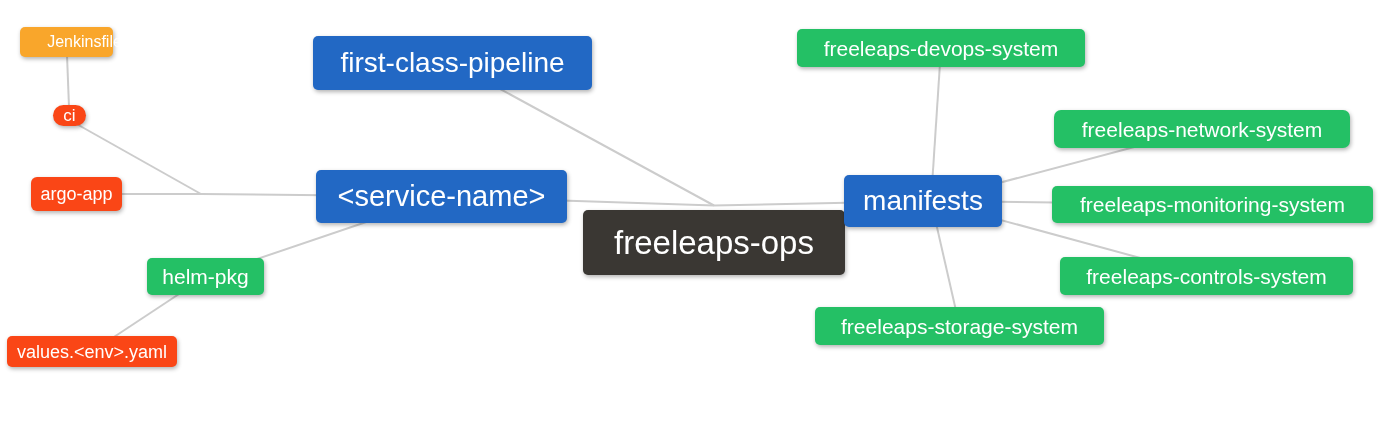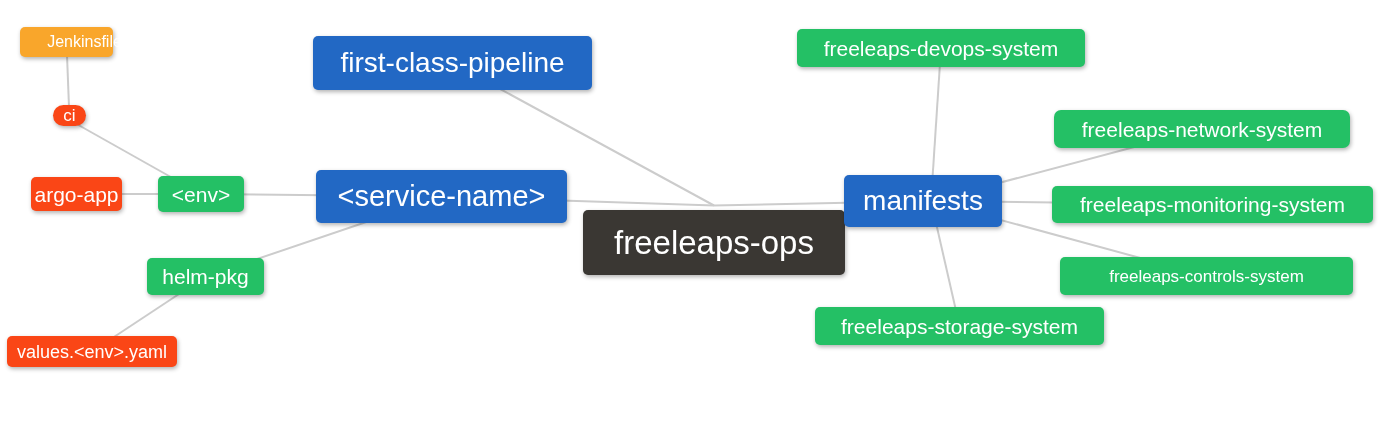--- a/index.html
+++ b/index.html
@@ -55,24 +55,23 @@
       <line x1="931" y1="201" x2="1202" y2="129" stroke="#cccccc" stroke-width="2"></line>
       <line x1="931" y1="201" x2="1212.5" y2="204.5" stroke="#cccccc" stroke-width="2"></line>
       <line x1="931" y1="201" x2="1206.5" y2="276" stroke="#cccccc" stroke-width="2"></line>
       <line x1="931" y1="201" x2="959.5" y2="326" stroke="#cccccc" stroke-width="2"></line>
     </svg>
 
 <div class="node" style="left: 583px; top: 173px; width: 262px; height: 65px; font-size: 33px; background: rgb(58, 55, 51); color: rgb(255, 255, 255); margin-top: 37px;">freeleaps-ops</div>
     <div class="node" style="left: 313px; top: 36px; width: 279px; height: 54px; font-size: 28px; background: rgb(34, 104, 196); color: rgb(255, 255, 255);">first-class-pipeline</div>
     <div class="node" style="left: 316px; top: 170px; width: 251px; height: 53px; font-size: 29px; background: rgb(34, 104, 196); color: rgb(255, 255, 255);">&lt;service-name&gt;</div>
     <div class="node" style="left: 844px; top: 175px; width: 158px; height: 52px; font-size: 28px; background: rgb(34, 104, 196); color: rgb(255, 255, 255);">manifests</div>
-    <div class="node" style="left: 158px; top: 176px; width: 86px; height: 36px; font-size: 21px; background: rgb(36, 192, 101); color: rgb(255, 255, 255);">&lt;env&gt;</div>
     <div class="node" style="left: 147px; top: 258px; width: 117px; height: 37px; font-size: 21px; background: rgb(36, 192, 101); color: rgb(255, 255, 255); text-align: right;">helm-pkg</div>
     <div class="node" style="left: 20px; top: 27px; width: 93px; height: 30px; font-size: 16px; background: rgb(249, 166, 43); color: rgb(255, 255, 255); padding-left: 36px;">Jenkinsfile</div>
     <div class="node" style="left: 53px; top: 105px; width: 33px; height: 21px; font-size: 17px; background: rgb(250, 70, 22); color: rgb(255, 255, 255); border-radius: 11px;">ci</div>
-    <div class="node" style="left: 31px; top: 177px; width: 91px; height: 34px; font-size: 21px; background: rgb(250, 70, 22); color: rgb(255, 255, 255);">argo-app</div>
+    <div class="node" style="left: 31px; top: 177px; width: 91px; height: 34px; font-size: 18px; background: rgb(250, 70, 22); color: rgb(255, 255, 255); border-radius: 6px;">argo-app</div>
     <div class="node" style="left: 7px; top: 336px; width: 170px; height: 31px; font-size: 18px; background: rgb(250, 70, 22); color: #ffffff;">values.&lt;env&gt;.yaml</div>
     <div class="node" style="left: 797px; top: 29px; width: 288px; height: 38px; font-size: 21px; background: rgb(36, 192, 101); color: rgb(255, 255, 255);">freeleaps-devops-system</div>
     <div class="node" style="left: 1054px; top: 110px; width: 296px; height: 38px; font-size: 21px; background: rgb(36, 192, 101); color: rgb(255, 255, 255); border-radius: 7px;">freeleaps-network-system</div>
     <div class="node" style="left: 1052px; top: 186px; width: 321px; height: 37px; font-size: 21px; background: rgb(36, 192, 101); color: rgb(255, 255, 255);">freeleaps-monitoring-system</div>
-    <div class="node" style="left: 1060px; top: 257px; width: 293px; height: 38px; font-size: 17px; background: rgb(36, 192, 101); color: rgb(255, 255, 255);">freeleaps-controls-system</div>
+    <div class="node" style="left: 1060px; top: 257px; width: 293px; height: 38px; font-size: 21px; background: rgb(36, 192, 101); color: rgb(255, 255, 255);">freeleaps-controls-system</div>
     <div class="node" style="left: 815px; top: 307px; width: 289px; height: 38px; font-size: 21px; background: rgb(36, 192, 101); color: rgb(255, 255, 255);">freeleaps-storage-system</div>
   </div>
 
 </body></html>

